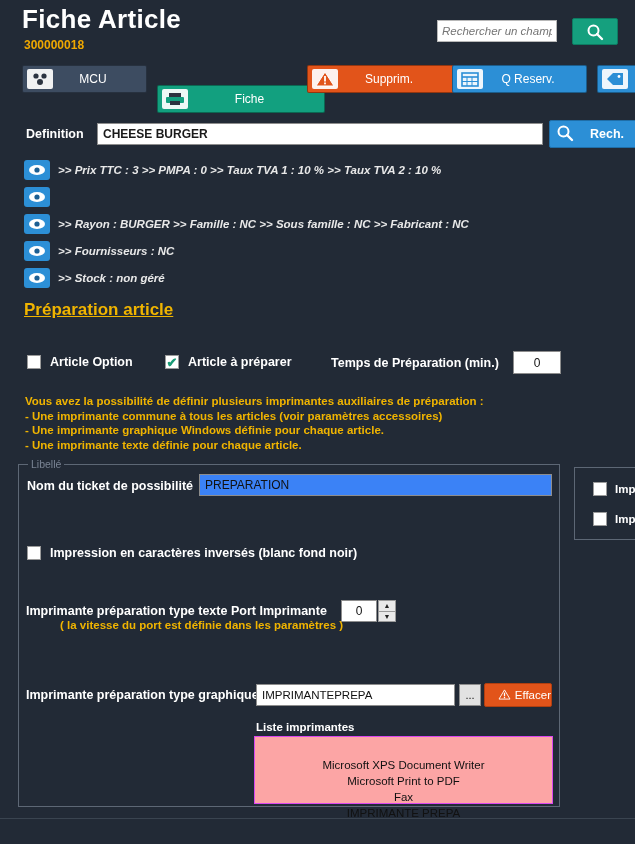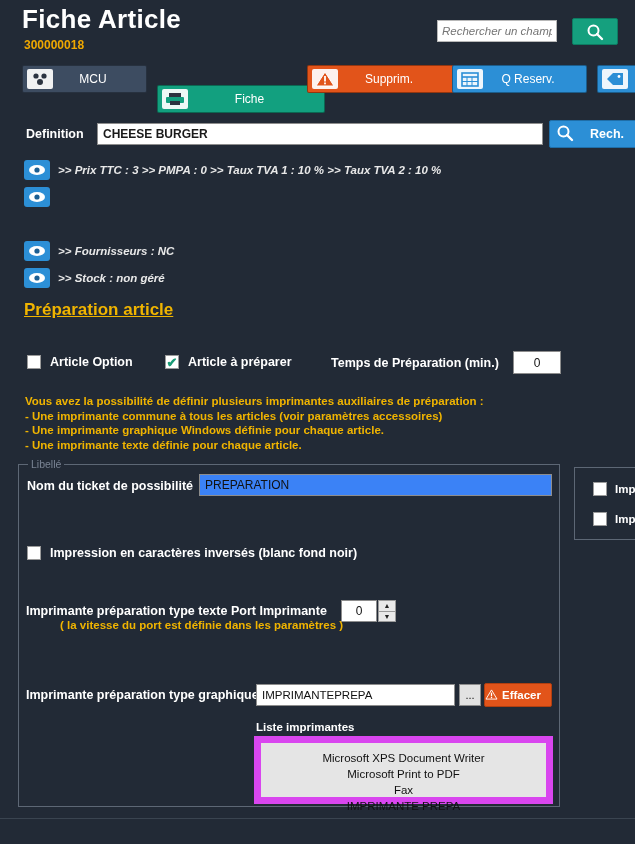--- a/index.html
+++ b/index.html
@@ -223,33 +223,33 @@
   .dots-btn {
     position:absolute; left:459px; top:684px;
     width:22px; height:22px;
     background:#e2e2e2; border:1px solid #8d8d8d;
     font-size:11px; color:#111; display:flex; align-items:center; justify-content:center;
   }
   .effacer-btn {
     position:absolute; left:484px; top:683px;
     width:68px; height:24px;
     background:#e2541a; border:1px solid #b23f10; border-radius:2px;
-    color:#fff; font-size:11.5px; font-weight:bold;
-    display:flex; align-items:center; justify-content:flex-start;
+    color:#fff; font-size:11.5px; font-weight:normal;
+    display:flex; align-items:center; justify-content:flex-end;
   }
   .effacer-btn .warn { margin-right:4px; }
   .liste-label {
     position:absolute; left:256px; top:721px;
     font-size:11.5px; font-weight:bold; color:#fff;
   }
   .liste-box {
     position:absolute; left:254px; top:736px;
     width:299px; height:68px;
-    background:#e5e5e5; border:7px solid #d946ef;
-    padding-top:7px;
+    background:#fca5a5; border:1px solid #d946ef;
+    padding-top:20px;
   }
   .liste-box .it {
     font-size:11.5px; color:#111; text-align:center; line-height:16px;
   }
 
   
   .rightbox {
     position:absolute; left:574px; top:467px;
     width:120px; height:73px;
     border:1px solid #5d6775; background:#222a36;
@@ -361,20 +361,29 @@
 
   <div class="info-line" style="top:187px">
     <span class="eye">
       <svg width="18" height="12" viewBox="0 0 18 12">
         <ellipse cx="9" cy="6" rx="8" ry="5" fill="#ffffff"></ellipse>
         <circle cx="9" cy="6" r="2.6" fill="#1c5f93"></circle>
       </svg>
     </span>
   </div>
 
+  <div class="info-line" style="top:214px">
+    <span class="eye">
+      <svg width="18" height="12" viewBox="0 0 18 12">
+        <ellipse cx="9" cy="6" rx="8" ry="5" fill="#ffffff"></ellipse>
+        <circle cx="9" cy="6" r="2.6" fill="#1c5f93"></circle>
+      </svg>
+    </span>
+    <span class="info-text">&gt;&gt; Rayon : BURGER &gt;&gt; Famille :  NC &gt;&gt; Sous famille :  NC &gt;&gt; Fabricant :  NC</span>
+  </div>
 
   <div class="info-line" style="top:241px">
     <span class="eye">
       <svg width="18" height="12" viewBox="0 0 18 12">
         <ellipse cx="9" cy="6" rx="8" ry="5" fill="#ffffff"></ellipse>
         <circle cx="9" cy="6" r="2.6" fill="#1c5f93"></circle>
       </svg>
     </span>
     <span class="info-text">&gt;&gt; Fournisseurs :  NC</span>
   </div>

